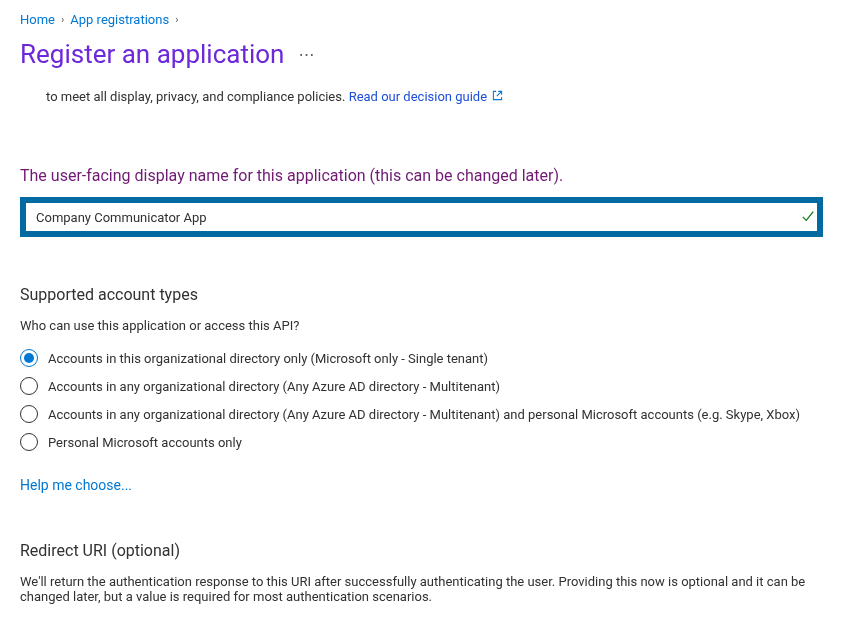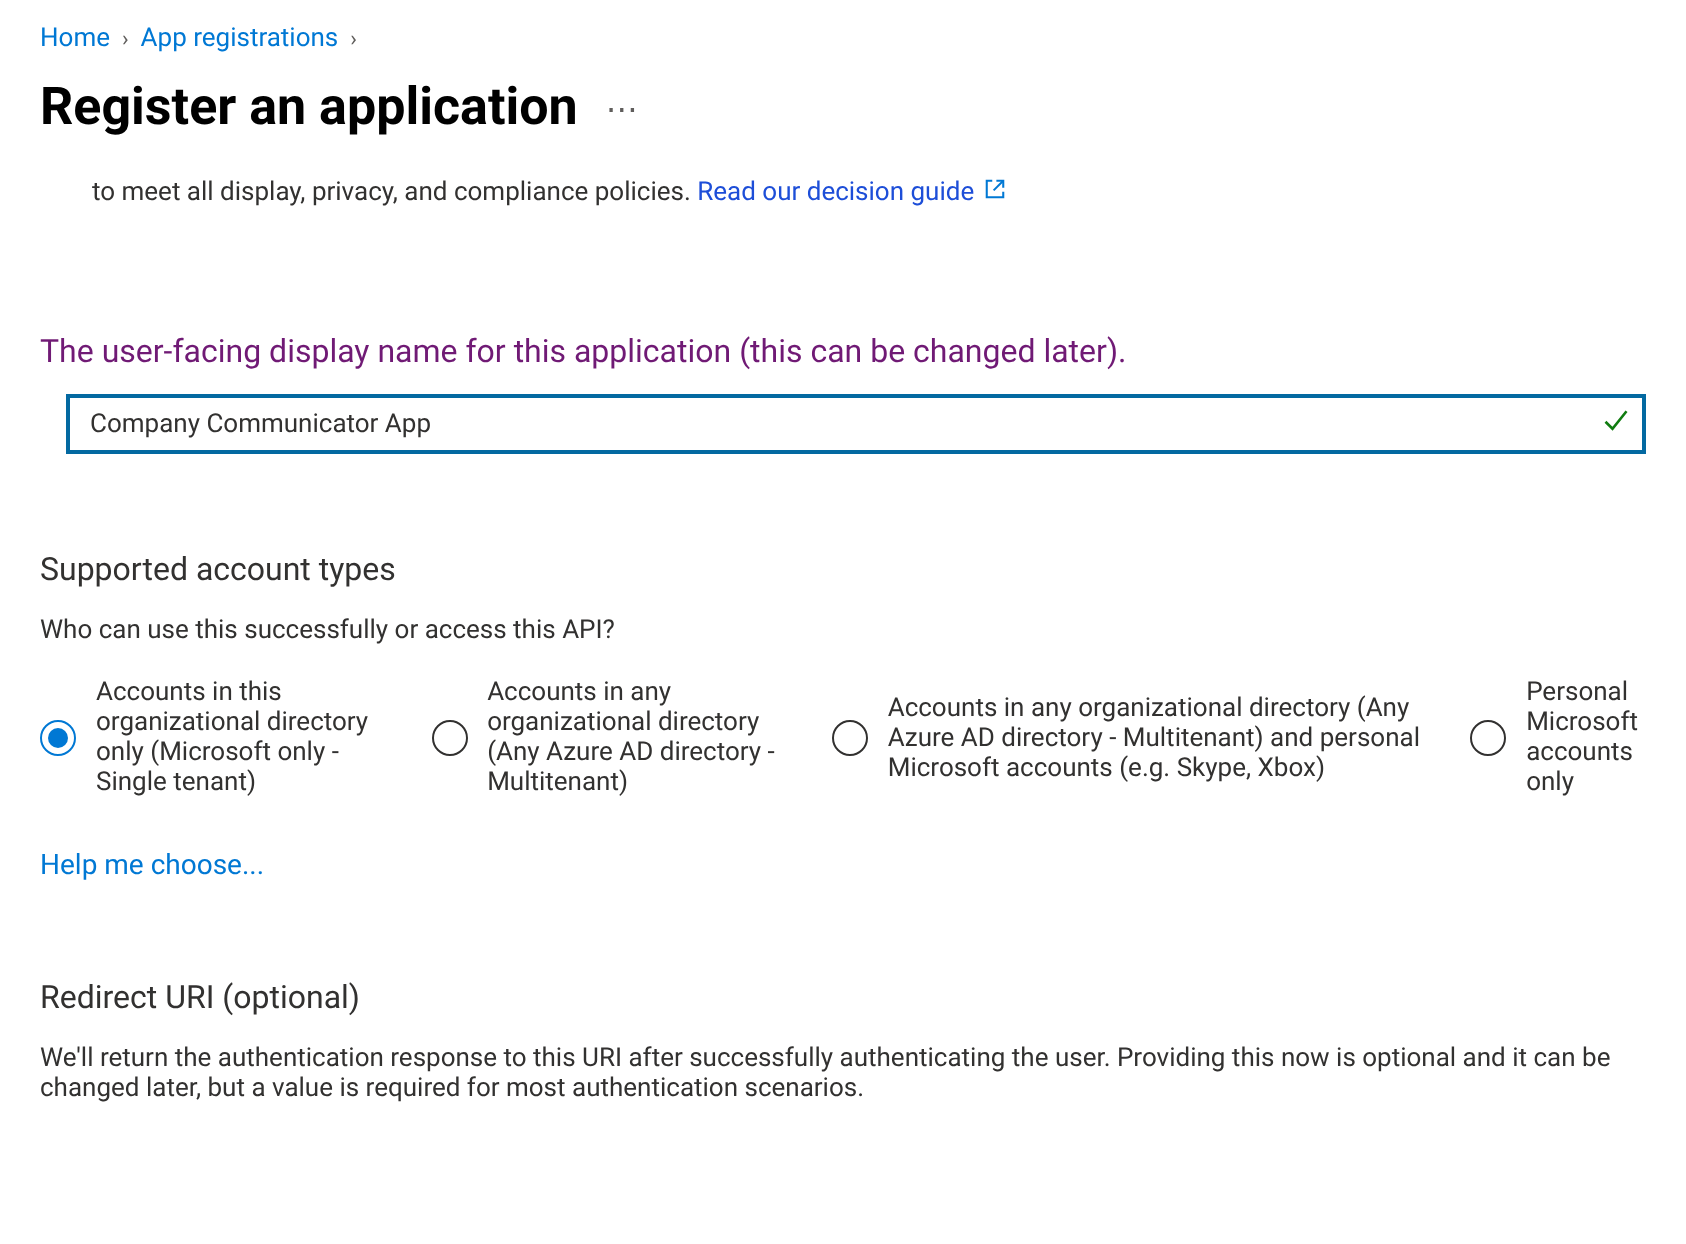--- a/index.html
+++ b/index.html
@@ -27,22 +27,22 @@
       font-size: 11px;
     }
     .title-row {
       display: flex;
       align-items: center;
       gap: 14px;
       padding: 6px 20px 20px 20px;
     }
     h1 {
       font-size: 26px;
-      font-weight: 700;
-      color: #000000;
+      font-weight: 400;
+      color: #6d28d9;
     }
     .more-icon {
       color: #605e5c;
       font-size: 16px;
       letter-spacing: 2px;
       cursor: pointer;
     }
     .content {
       padding: 0 20px 20px 46px;
     }
@@ -79,28 +79,27 @@
       color: #701a75;
       margin-bottom: 12px;
     }
     .text-input-wrap {
       position: relative;
       display: flex;
       align-items: center;
     }
     .text-input {
       width: 100%;
-      height: 30px;
+      height: 40px;
       padding: 4px 30px 4px 10px;
       font-size: 13px;
       font-family: inherit;
-      border: 2px solid #0369a1;
+      border: 6px solid #0369a1;
       color: #323130;
       outline: none;
-      margin-left: 13px;
     }
     .check-icon {
       position: absolute;
       right: 8px;
       color: #107c10;
       font-size: 14px;
     }
     .section-heading {
       font-size: 16px;
       font-weight: 400;
@@ -108,21 +107,21 @@
       margin-top: 48px;
       margin-bottom: 14px;
     }
     .section-q {
       font-size: 13px;
       color: #323130;
       margin-bottom: 16px;
     }
     .radio-group {
       display: flex;
-      flex-direction: row;
+      flex-direction: column;
       gap: 10px;
     }
     .radio-item {
       display: flex;
       align-items: center;
       gap: 10px;
       cursor: pointer;
     }
     .radio-circle {
       width: 18px;
@@ -191,21 +190,21 @@
       <input type="text" class="text-input" value="Company Communicator App" style="">
       <span class="check-icon">
         <svg width="14" height="14" viewBox="0 0 16 16" fill="none" stroke="#107c10" stroke-width="1.5">
           <path d="M2 9l4 4 8-10"></path>
         </svg>
       </span>
     </div>
   </div>
 
   <div class="section-heading">Supported account types</div>
-  <div class="section-q">Who can use this successfully or access this API?</div>
+  <div class="section-q">Who can use this application or access this API?</div>
 
   <div class="radio-group">
     <div class="radio-item">
       <span class="radio-circle selected">
           <span class="radio-dot"></span>
         </span>
       <span class="radio-label">Accounts in this organizational directory only (Microsoft only - Single tenant)</span>
     </div>
     <div class="radio-item">
       <span class="radio-circle"></span>

